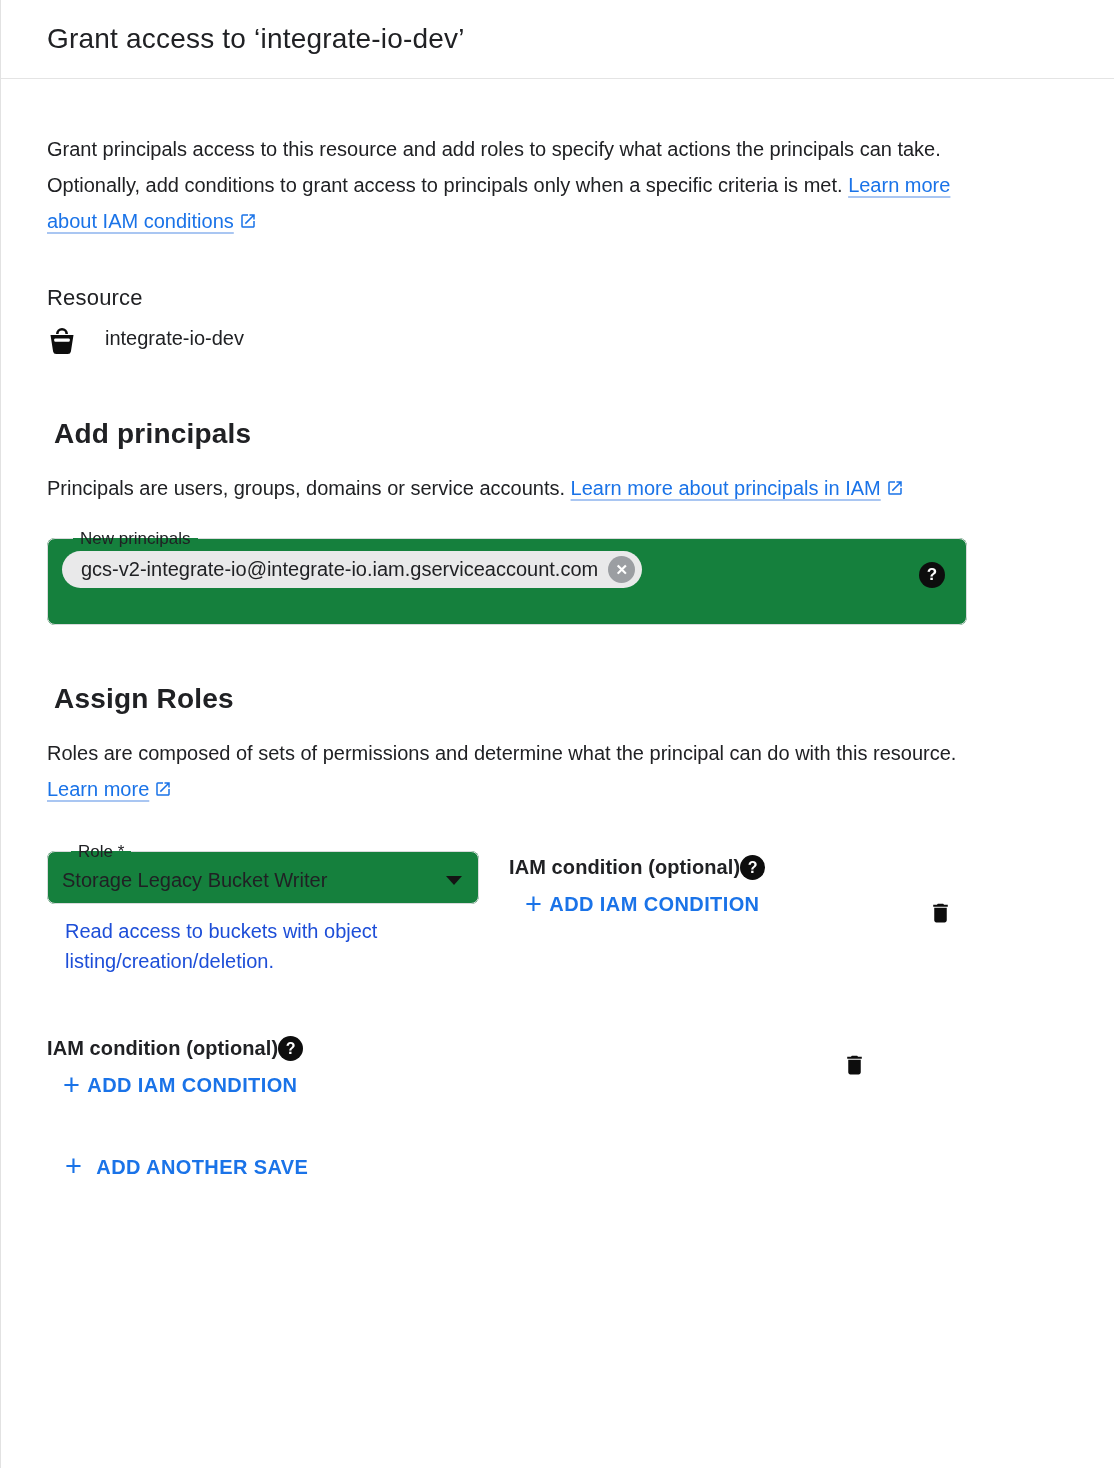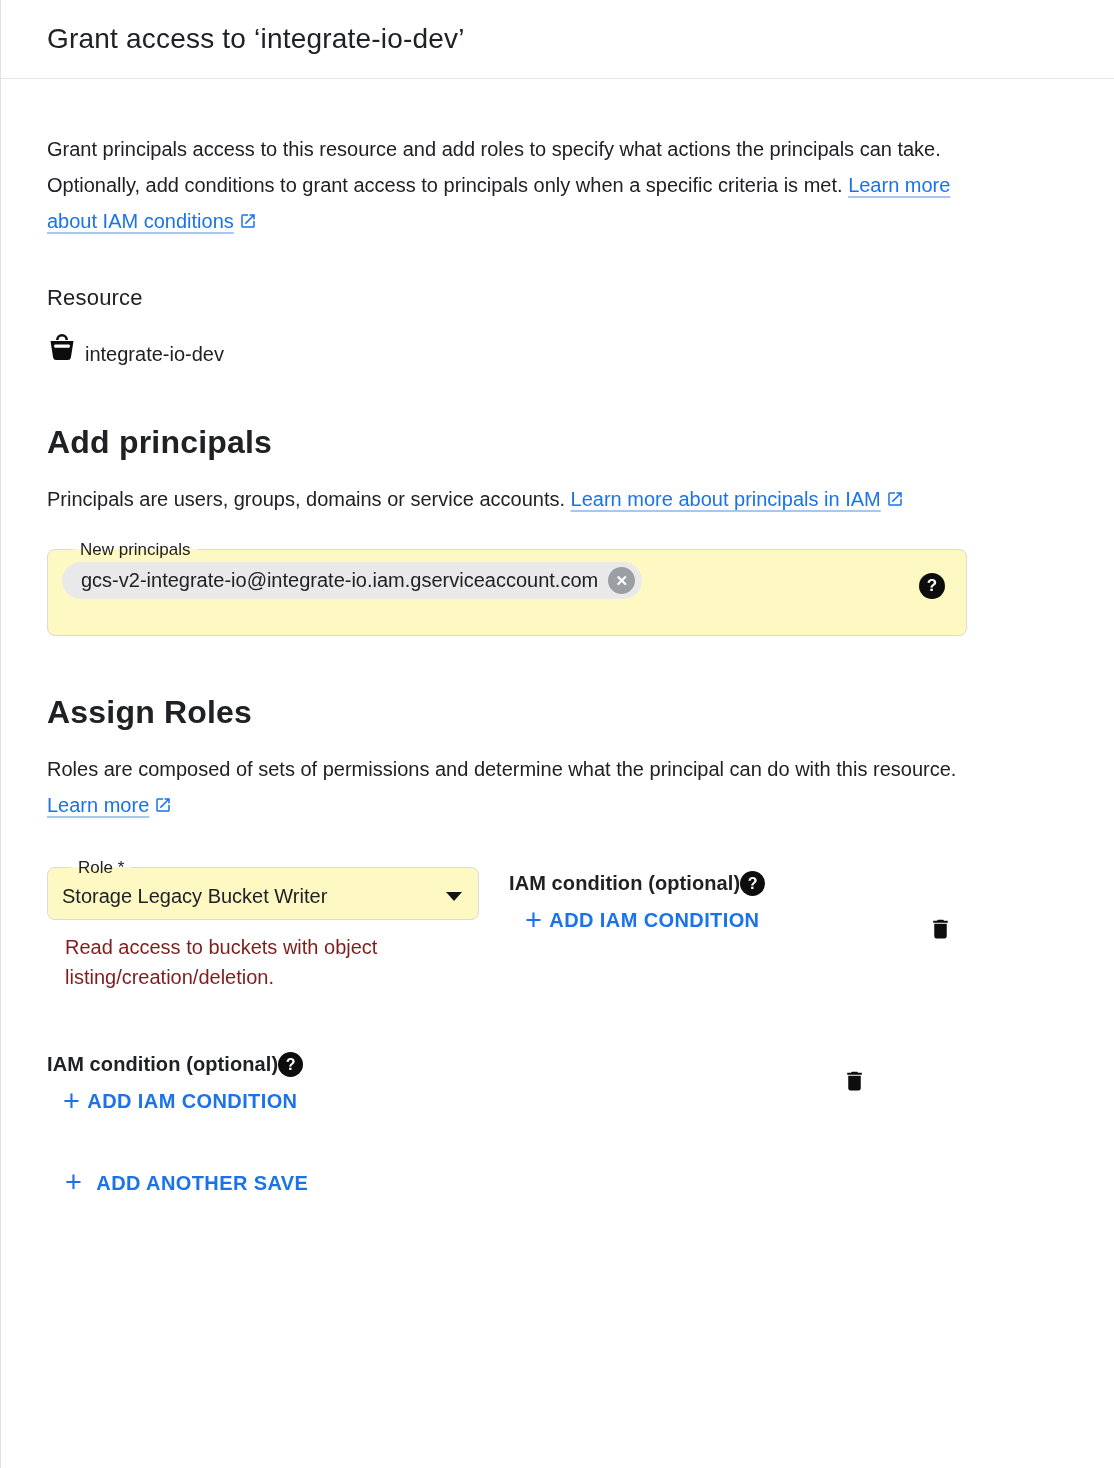--- a/index.html
+++ b/index.html
@@ -38,33 +38,33 @@
     text-decoration: underline;
     text-decoration-color: #a9c6f2;
     text-underline-offset: 4px;
     cursor: pointer;
   }
   .ext-icon { display: inline-block; vertical-align: -2px; margin-left: 5px; }
   .ext-icon svg { display: inline-block; }
 
   
   .section-sub { margin-top: 44px; font-size: 22px; font-weight: 400; letter-spacing: .2px; }
-  .resource-row { margin-top: 22px; display: flex; align-items: flex-end; gap: 8px; }
+  .resource-row { margin-top: 16px; display: flex; align-items: flex-start; gap: 28px; }
   .resource-name { font-size: 20px; }
 
   
-  .section-h { margin-top: 58px; font-size: 32px; font-weight: 700; letter-spacing: .2px; }
+  .section-h { margin-top: 58px; font-size: 28px; font-weight: 700; letter-spacing: .2px; margin-left: 7px; }
   .section-body { margin-top: 20px; }
 
   
   fieldset.outlined {
     border: 1px solid #d9dadc;
     border-radius: 8px;
     position: relative;
-    background: #fef9c3;
+    background: #15803d;
   }
   fieldset.outlined legend {
     font-size: 17px;
     color: #202124;
     padding: 0 7px;
     margin-left: 11px;
     line-height: 1;
   }
 
   
@@ -125,21 +125,21 @@
   .caret-down {
     width: 0; height: 0;
     border-left: 8px solid transparent;
     border-right: 8px solid transparent;
     border-top: 9px solid #141414;
     margin-right: 4px;
   }
   .role-helper {
     font-size: 20px;
     line-height: 30px;
-    color: #7f1d1d;
+    color: #1d4ed8;
     margin-top: 12px;
     padding-left: 18px;
     max-width: 360px;
   }
 
   .iam-col { padding-top: 12px; }
   .iam-label-row { display: flex; align-items: center; }
   .iam-label { font-size: 20px; font-weight: 700; letter-spacing: .1px; }
   .iam-help { width: 25px; height: 25px; font-size: 16px; }
   .text-btn {

